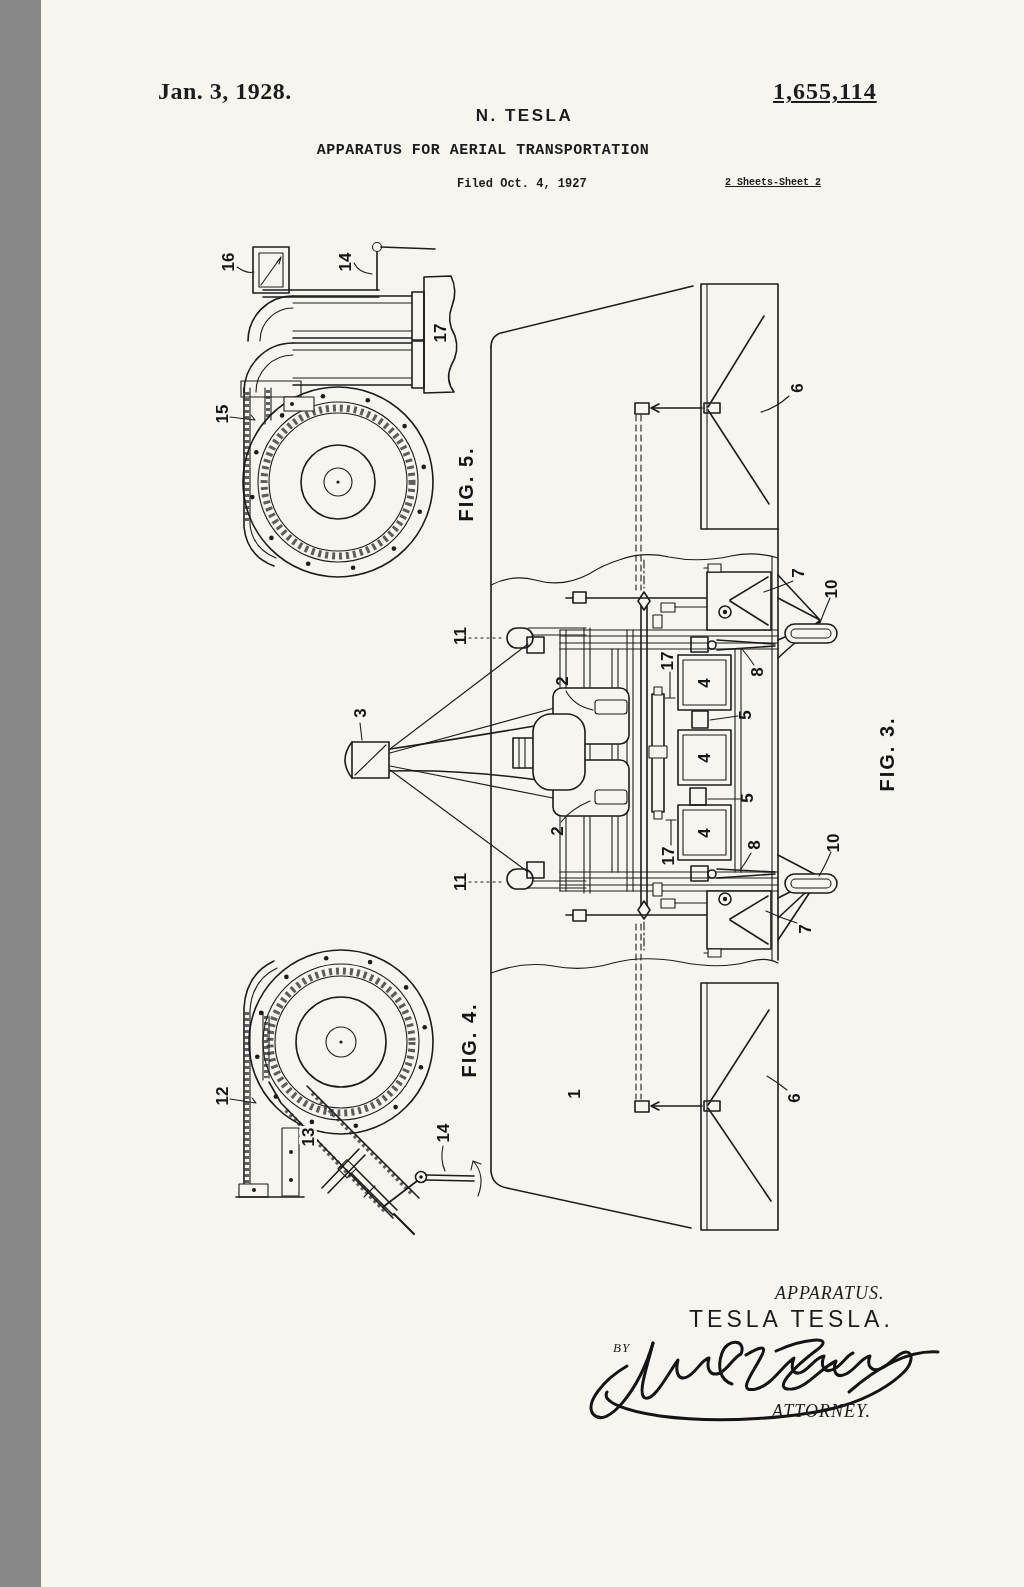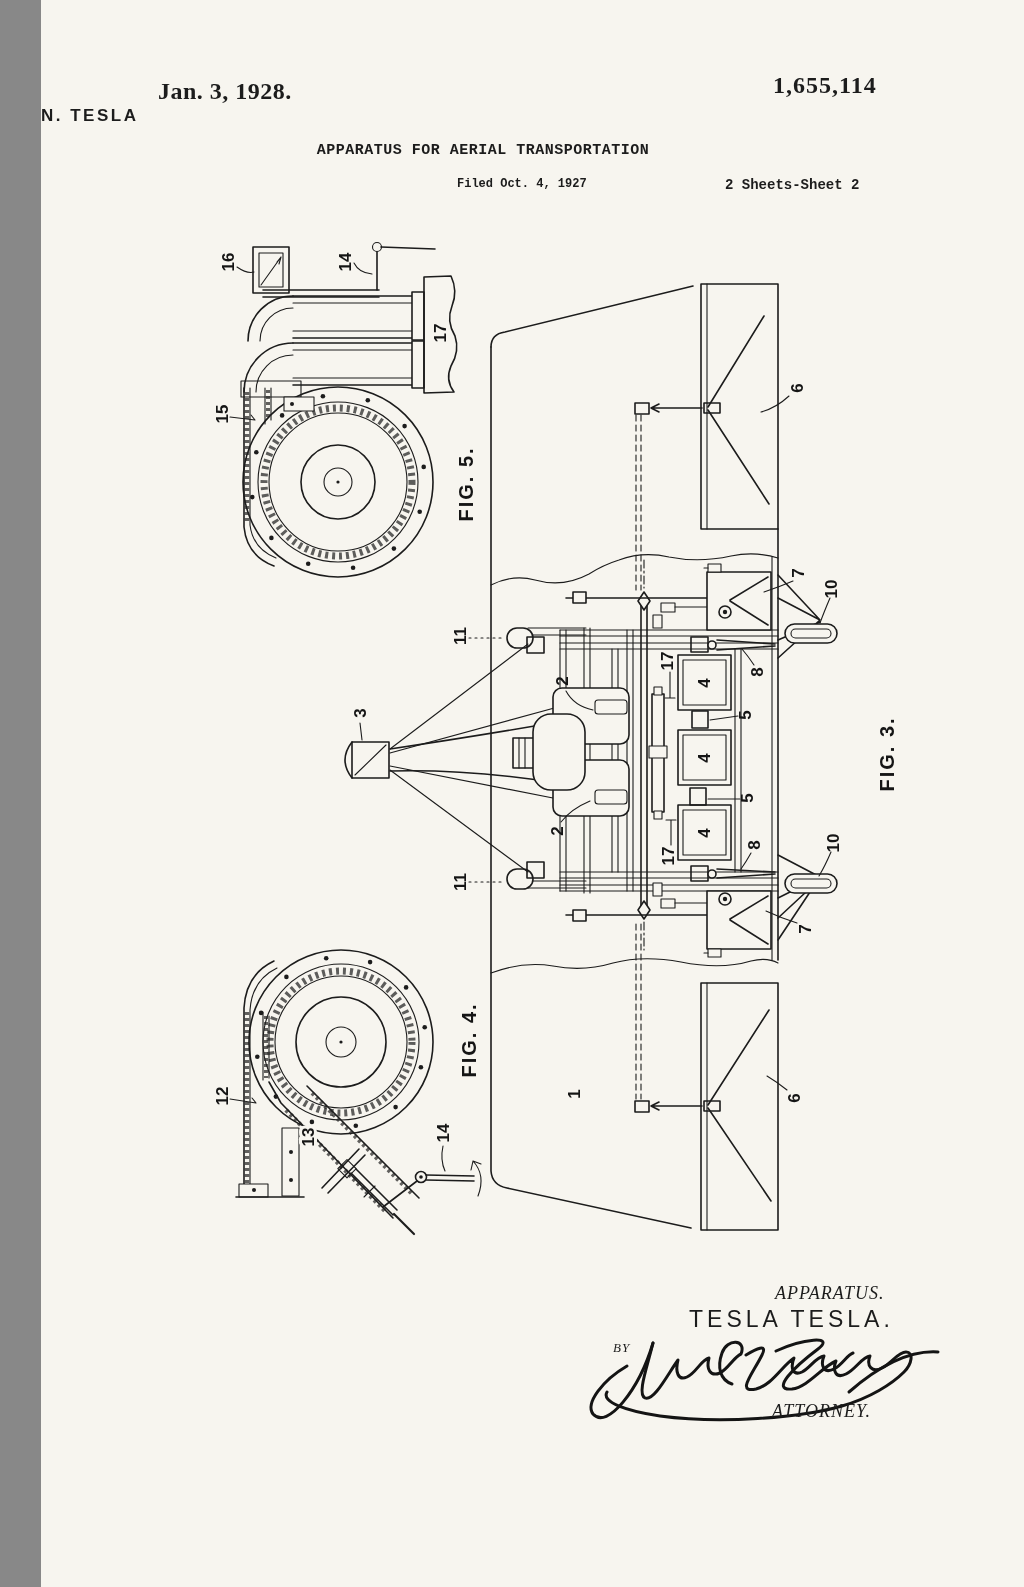--- a/index.html
+++ b/index.html
@@ -1,26 +1,26 @@
 <!DOCTYPE html>
 <html><head>
 <meta charset="utf-8">
 <style>
   html,body{margin:0;padding:0;background:#888;}
   .page{position:relative;width:1024px;height:1587px;background:#f7f5ef;overflow:hidden;
         font-family:"Liberation Serif",serif;color:#1c1c1c;margin-left:41px;}
   .abs{position:absolute;white-space:nowrap;}
   .h-date{left:117px;top:78px;font-size:24px;font-weight:bold;letter-spacing:.5px;}
-  .h-num{left:732px;top:72px;font-size:24px;font-weight:bold;letter-spacing:1px;}
-  .h-inventor{left:0;top:106px;width:967px;text-align:left;
+  .h-num{left:732px;top:78px;font-size:24px;font-weight:bold;letter-spacing:1px;text-decoration:underline;}
+  .h-inventor{left:0;top:106px;width:967px;text-align:center;
               font-family:"Liberation Sans",sans-serif;font-size:17px;font-weight:bold;letter-spacing:2.5px;}
   .h-title{left:0;top:142px;width:884px;text-align:center;
            font-family:"Liberation Mono",monospace;font-size:15px;font-weight:bold;letter-spacing:.5px;}
   .h-filed{left:416px;top:177px;font-family:"Liberation Mono",monospace;font-size:12px;font-weight:bold;}
-  .h-sheet{left:684px;top:177px;font-family:"Liberation Mono",monospace;font-size:14px;font-weight:bold;}
+  .h-sheet{left:684px;top:177px;font-family:"Liberation Mono",monospace;font-size:10px;font-weight:bold;text-decoration:underline;}
   .sig-inventor-cap{left:734px;top:1283px;font-size:18px;font-style:italic;letter-spacing:1px;}
   .sig-name{left:648px;top:1306px;font-family:"Liberation Sans",sans-serif;font-size:23px;letter-spacing:4px;}
   .sig-by{left:572px;top:1340px;font-size:13px;font-style:italic;letter-spacing:1px;}
   .sig-attorney{left:731px;top:1401px;font-size:18px;font-style:italic;letter-spacing:1px;}
   #drawing{position:absolute;left:0;top:0;}
   #drawing .ln{stroke:#1c1c1c;fill:none;stroke-width:1.6;stroke-linecap:round;stroke-linejoin:round;}
   #drawing .thin{stroke-width:1.1;}
   #drawing .thick{stroke-width:2.2;}
   #drawing .paper{fill:#f7f5ef;}
   #drawing .dot{fill:#1c1c1c;stroke:none;}

